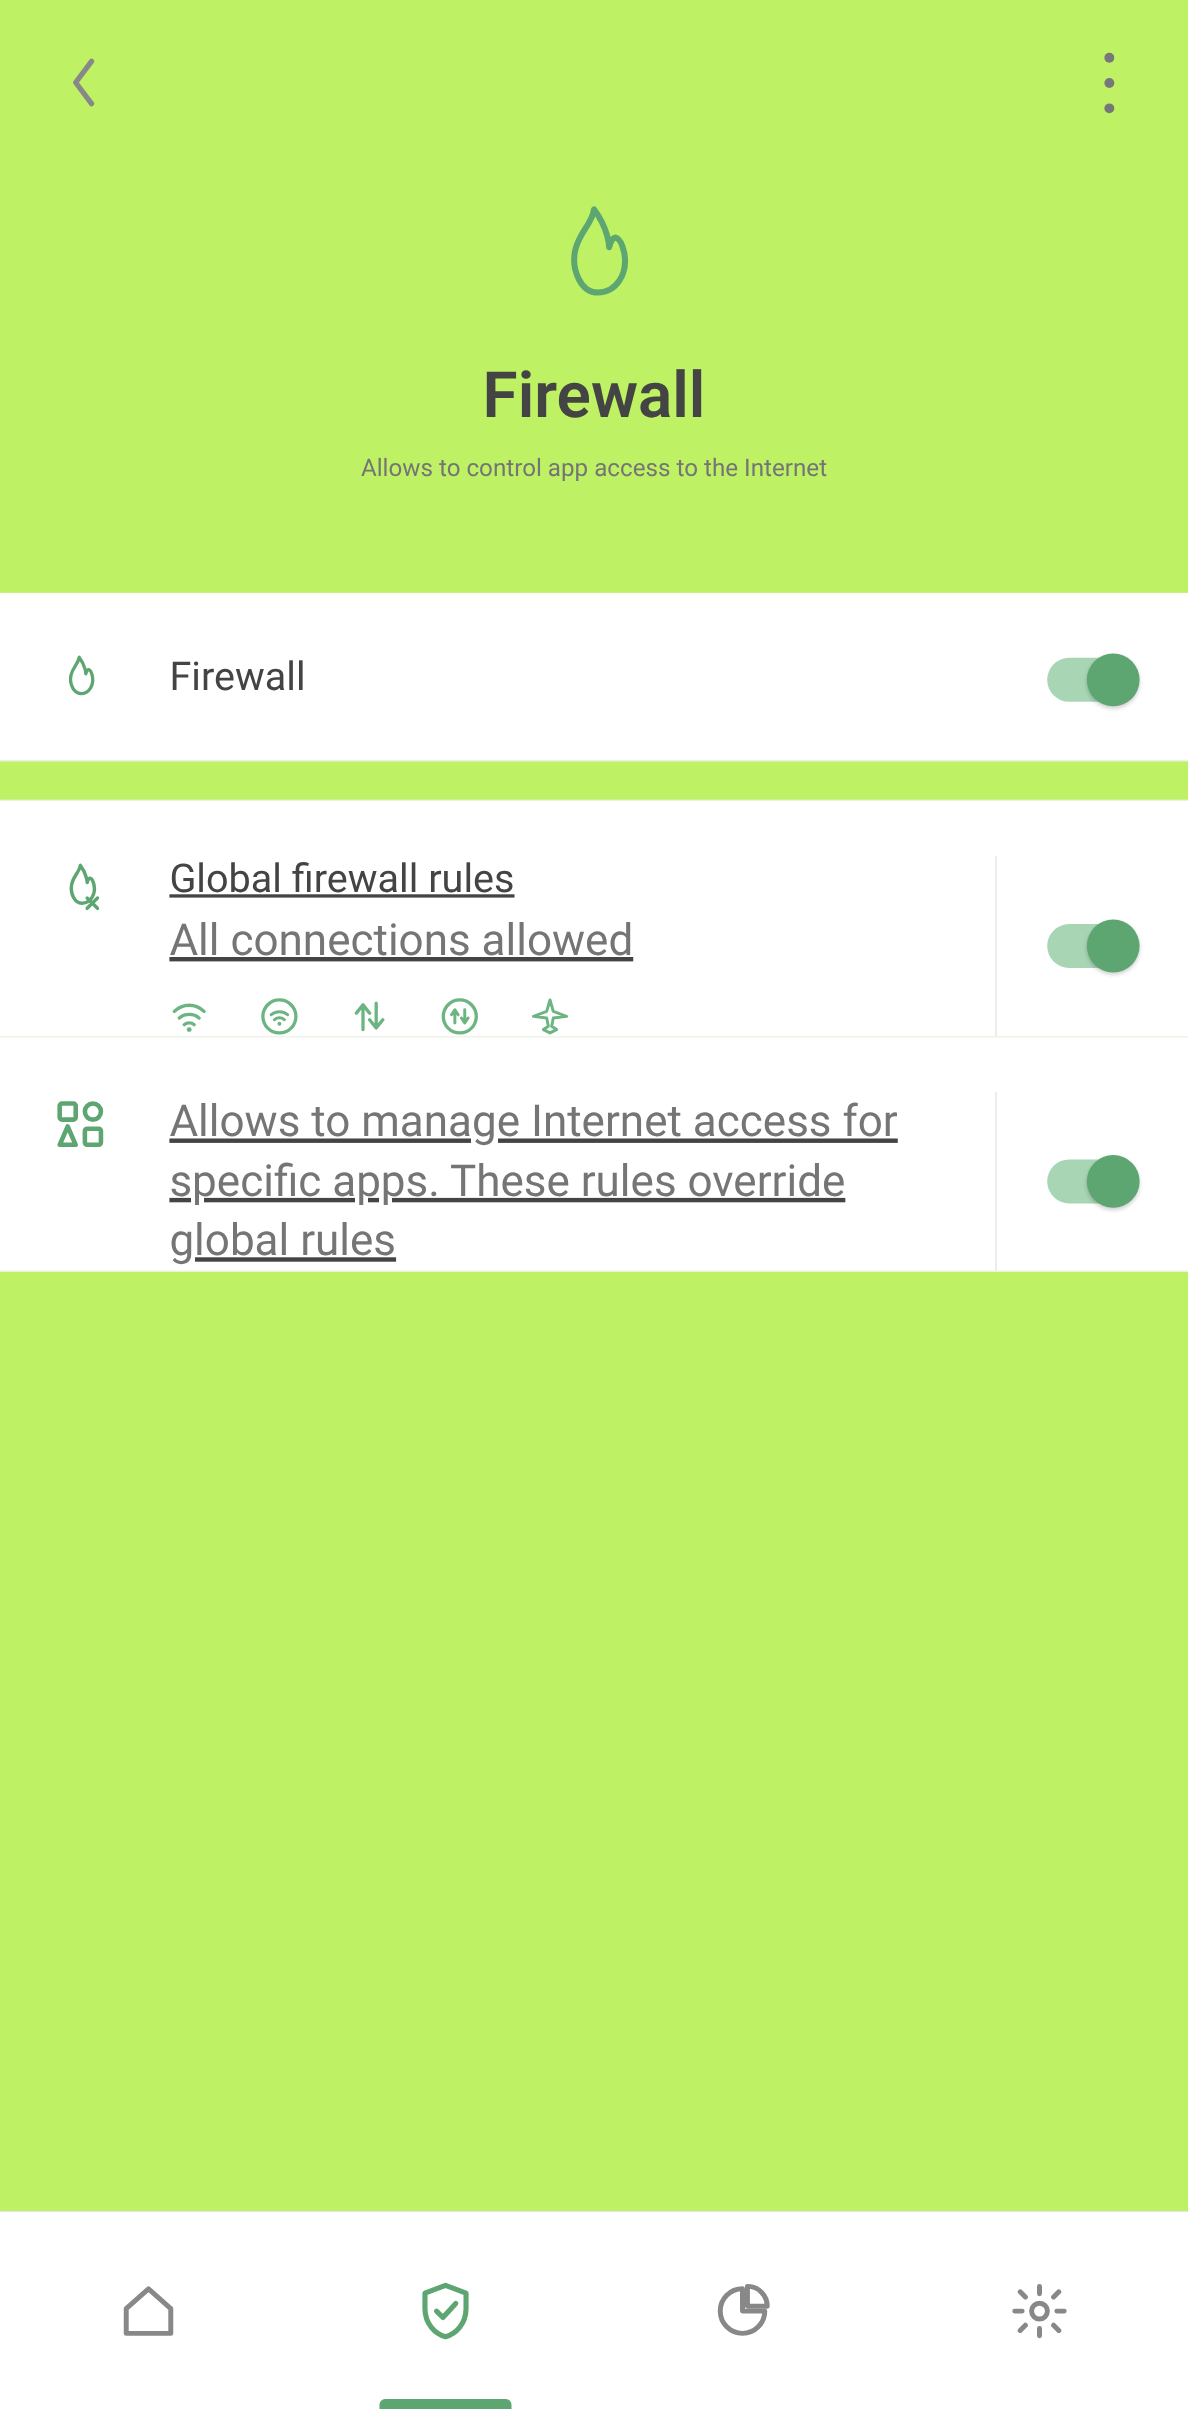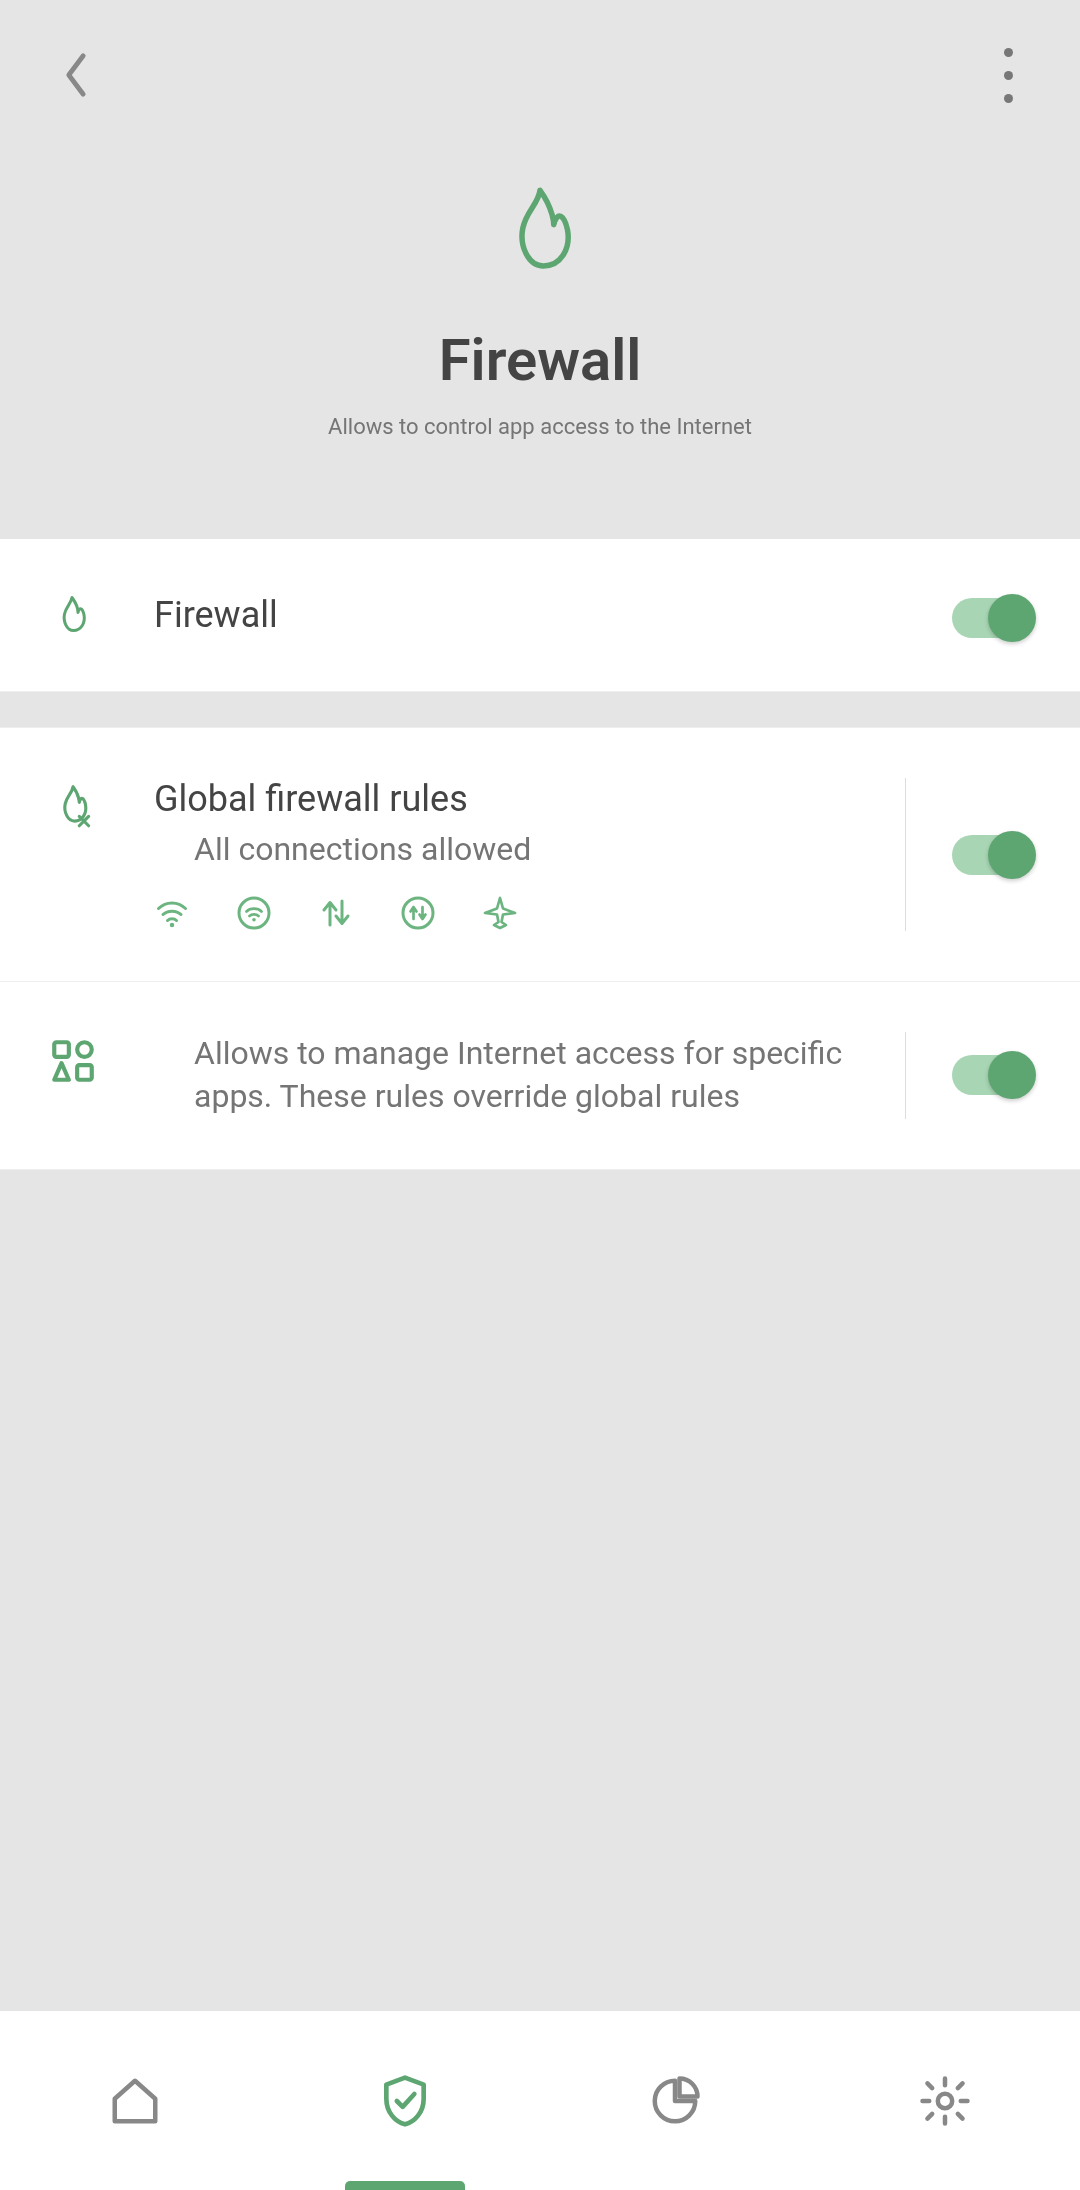--- a/index.html
+++ b/index.html
@@ -1,35 +1,35 @@
 <!DOCTYPE html>
 <html><head>
 <meta charset="utf-8">
 <style>
   * { box-sizing: border-box; margin: 0; padding: 0; }
   html, body { width: 1080px; height: 2190px; font-family: -apple-system, Roboto, "Helvetica Neue", Arial, sans-serif; background: #fff; color: #444; }
-  .frame { width: 1080px; height: 2190px; display: flex; flex-direction: column; background: #e5e5e5; position: relative; }
+  .frame { width: 1080px; height: 2190px; display: flex; flex-direction: column; background: #bef264; position: relative; }
   .topbar { height: 150px; display: flex; align-items: center; justify-content: space-between; padding: 0 50px 0 54px;}
   .back { width: 44px; height: 44px; display: flex; align-items: center; justify-content: center; color: #777; cursor: pointer; }
   .menu { width: 44px; height: 44px; display: flex; align-items: center; justify-content: center; color: #777; cursor: pointer; }
   .menu-dots { display:flex; flex-direction:column; gap:14px; align-items:center;}
   .menu-dots span { width:9px; height:9px; background:#777; border-radius:50%; display:block;}
   .hero { text-align:center; padding: 30px 40px 100px; }
   .hero-icon { display:flex; justify-content:center; margin-bottom: 36px;}
   .hero-title { font-size: 58px; font-weight: 600; color:#444; margin-bottom: 20px;}
   .hero-sub { font-size: 22px; color:#757575; font-weight:400;}
   .list { display:flex; flex-direction:column; }
   .row { display:flex; align-items:flex-start; padding: 0 48px; border-bottom:1px solid #eee; background:#fff;}
   .row.simple { padding-top:50px; padding-bottom:50px;}
-  .row.tall { padding-top:50px; padding-bottom:50px;}
+  .row.tall { padding-top:50px; text-decoration:underline;}
   .row.no-border { border-bottom:none;}
   .row-icon { width:60px; display:flex; justify-content:flex-start; padding-top:4px;}
   .row-main { flex:1; padding-left:46px;}
   .row-title { font-size:36px; color:#444; font-weight:400; margin-bottom:8px;}
-  .row-sub { font-size:32px; color:#757575; line-height:1.35; padding-right: 30px; margin-left: 40px;}
+  .row-sub { font-size:40px; color:#757575; line-height:1.35; padding-right: 30px;}
   .icons-strip{ display:flex; gap:46px; margin-top:24px; align-items:center;}
   .icons-strip svg{ color:#6cb581; }
   .row-right { display:flex; align-items:center; padding-left:30px; padding-top:6px;}
   .divider-right { border-left:1.5px solid #ddd; margin-left: 30px; padding-left:46px; align-self:stretch; display:flex; align-items:center;}
   .switch { position:relative; width:80px; height:40px; border-radius:20px; background:#a8d6b4; cursor:pointer;}
   .switch .knob{ position:absolute; right:-4px; top:-4px; width:48px; height:48px; border-radius:50%; background:#5da671; box-shadow:0 2px 4px rgba(0,0,0,0.2);}
   .chevron { color:#aaa; }
   .bottomnav { position:absolute; bottom:0; left:0; right:0; height:180px; border-top:1.5px solid #e4e4e4; background:#fff; display:flex;}
   .nav-item { flex:1; display:flex; align-items:center; justify-content:center; position:relative; cursor:pointer;}
   .nav-item svg { color:#888; }

